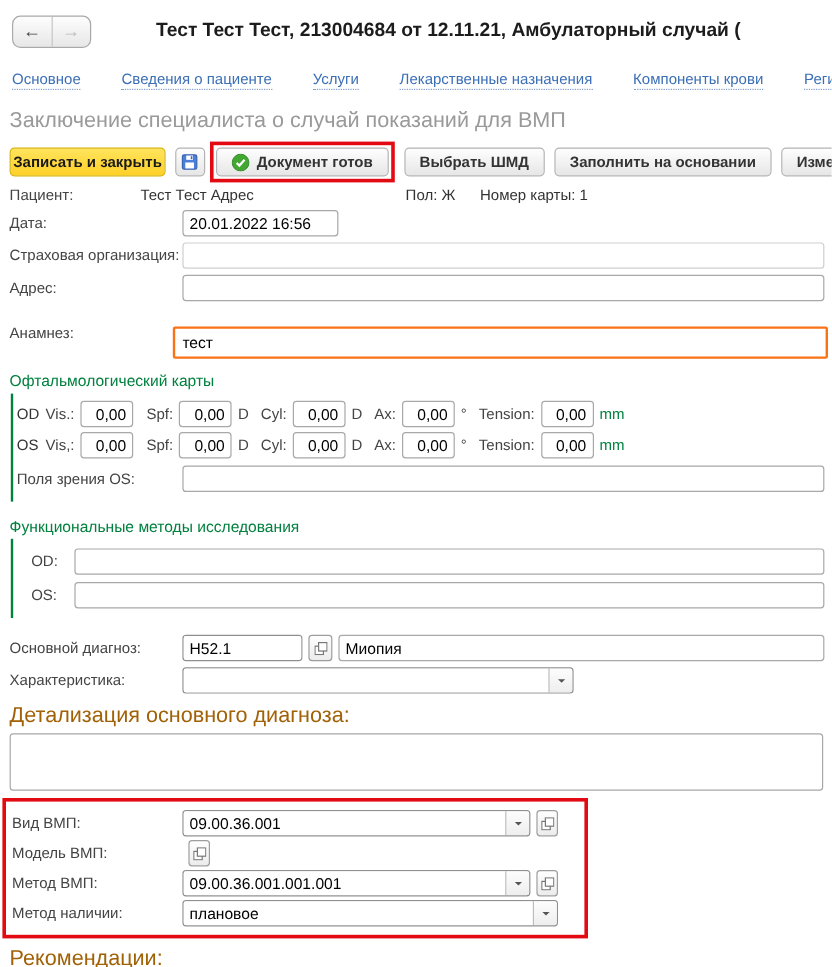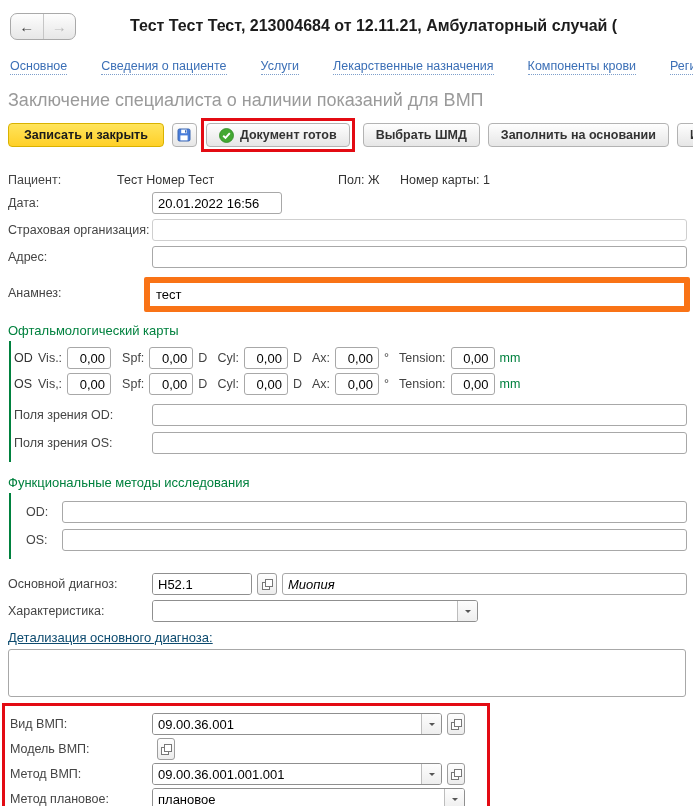--- a/index.html
+++ b/index.html
@@ -26,40 +26,40 @@
   .page-title { margin:15px 0 0 8px; font-size:18px; color:#9a9a9a; }
   
   .toolbar { margin:7px 0 0 8px; display:flex; align-items:center; white-space:nowrap; }
   .btn {
     height:24px; display:inline-flex; align-items:center; justify-content:center; gap:6px;
     padding:0 12px; border:1px solid #b3b3b3; border-radius:4px;
     background:linear-gradient(#fefefe,#e6e6e6); color:#333; font-size:12.5px; cursor:pointer; flex:none;font-weight:bold;
   }
   .btn-primary {
     background:linear-gradient(#ffe45c,#ffd028); border:1px solid #d9b200;
-    font-weight:bold; color:#1a1a1a; padding:0 15px;
+    font-weight:bold; color:#1a1a1a; padding:0 2px;
   }
   .iconbtn { width:25px; padding:0; margin-left:8px; }
   .gap8 { margin-left:8px; }
   .red-wrap { display:inline-flex; border:3px solid #e30b13; padding:2px; margin-left:4px; flex:none; }
   .btn-cut { margin-left:8px; padding-right:40px; }
   
   .frow { display:flex; align-items:center; margin:5px 0 0 8px; }
   .flabel { width:144px; flex:none; font-size:12.5px; color:#444; }
   .tinput {
     height:22px; border:1px solid #a8a8a8; border-radius:3px; padding:0 5px;
     font-family:"Liberation Sans",sans-serif; font-size:13px; color:#000; background:#fff; outline:none;
   }
   .grow { flex:1; margin-right:6px; }
-  .patient-row { margin-top:21px; }
+  .patient-row { margin-top:4px; }
   .patient-name { width:221px; color:#333; }
   .sex { width:62px; color:#333; }
   .cardno { color:#333; }
   .date-input { width:130px; }
-  .anam-box { display:flex; flex:1; border:6px solid #f97316; border-radius:2px; padding:1px; margin:4px 3px 0 -8px; }
+  .anam-box { display:flex; flex:1; border:2px solid #f97316; border-radius:2px; padding:1px; margin:16px 3px 0 -8px; }
   .anam-box .tinput { border:none; flex:1; height:21px; }
   
   .sec-title { margin:11px 0 0 8px; font-size:13px; color:#00813e; }
   .green-sec { margin:3px 0 0 9px; border-left:2px solid #00813e; padding:2px 0 2px 3px; }
   .oph-row { display:flex; align-items:center; margin:4px 0; gap:5px; white-space:nowrap; }
   .oph-eye { width:19px; flex:none; color:#333; }
   .oph-lab { color:#444; }
   .num { width:44px; text-align:right; flex:none; }
   .unit { color:#444; }
   .unit-green { color:#00813e; }
@@ -70,23 +70,23 @@
   .combo { display:inline-flex; height:22px; border:1px solid #8f8f8f; border-radius:3px; background:#fff; align-items:stretch; overflow:hidden; }
   .combo .cval { border:none; outline:none; flex:1; padding:0 5px; font-family:"Liberation Sans",sans-serif; font-size:13px; color:#000; }
   .combo .arrow { width:20px; flex:none; border-left:1px solid #bdbdbd; display:flex; align-items:center; justify-content:center; background:linear-gradient(#fdfdfd,#eee); }
   .combo .arrow::after { content:''; width:0; height:0; border:3.5px solid transparent; border-top-color:#555; margin-top:4px; }
   .openbtn {
     width:20px; height:22px; margin-left:5px; flex:none; border:1px solid #9d9d9d; border-radius:3px;
     background:linear-gradient(#fefefe,#ececec); display:flex; align-items:center; justify-content:center; cursor:pointer;
   }
   .w100 { width:100px; }
   .w326 { width:326px; }
-  .diag-name { margin-left:5px;font-style:italic; }
-  
-  .block-label { margin:8px 0 0 8px; font-size:13px; color:#0c4a6e;text-decoration:underline; }
+  .diag-name { margin-left:5px; }
+  
+  .block-label { margin:8px 0 0 8px; font-size:18px; color:#a16207; }
   .tarea { display:block; margin:4px 0 0 8px; width:678px; height:48px; border:1px solid #a8a8a8; border-radius:3px; resize:none;
            font-family:"Liberation Sans",sans-serif; font-size:13px; padding:3px 5px; outline:none; }
   
   .red-box { margin:6px 0 0 2px; width:488px; border:3px solid #e30b13; padding:4px 10px 4px 5px; }
   .red-box .frow { margin:3px 12px; }
   .red-box .flabel { width:142px; }
   .combo-vmp { width:306px; }
   .vmp-open { margin-left:5px; width:18px; }
   .combo-full { flex:1; }
   
@@ -109,21 +109,21 @@
 
 <div class="nav">
   <a href="#">Основное</a>
   <a href="#">Сведения о пациенте</a>
   <a href="#">Услуги</a>
   <a href="#">Лекарственные назначения</a>
   <a href="#">Компоненты крови</a>
   <a href="#">Регистрации</a>
 </div>
 
-<div class="page-title">Заключение специалиста о наличии показаний для ВМП</div>
+<div class="page-title">Заключение специалиста о случай показаний для ВМП</div>
 
 <div class="toolbar">
   <button class="btn btn-primary">Записать и закрыть</button>
   <button class="btn iconbtn">
     <span class="icon">
       <svg width="14" height="14" viewBox="0 0 14 14">
           <rect x="1" y="1" width="12" height="12" rx="1.5" fill="#4a7edb" stroke="#3a66b0"></rect>
           <rect x="4.2" y="1.6" width="5.6" height="3.6" fill="#fff"></rect>
           <rect x="8" y="2.2" width="1.3" height="2.4" fill="#3a66b0"></rect>
           <rect x="3.4" y="7.4" width="7.2" height="5" fill="#fff"></rect>
@@ -142,21 +142,21 @@
       <span>Документ готов</span>
     </button>
   </span>
   <button class="btn gap8">Выбрать ШМД</button>
   <button class="btn gap8">Заполнить на основании</button>
   <button class="btn btn-cut">Изменить аллергоана</button>
 </div>
 
 <div class="frow patient-row">
   <span class="flabel" style="width:109px">Пациент:</span>
-  <span class="patient-name">Тест Номер Тест</span>
+  <span class="patient-name">Тест Тест Адрес</span>
   <span class="sex">Пол: Ж</span>
   <span class="cardno">Номер карты: 1</span>
 </div>
 
 <div class="frow">
   <span class="flabel">Дата:</span>
   <input class="tinput date-input" value="20.01.2022 16:56" style="">
 </div>
 <div class="frow">
   <span class="flabel">Страховая организация:</span>
@@ -201,24 +201,20 @@
     <span class="unit">D</span>
     <span class="oph-lab" style="margin-left:5px">Cyl:</span>
     <input class="tinput num" value="0,00" style="">
     <span class="unit">D</span>
     <span class="oph-lab" style="margin-left:5px">Ax:</span>
     <input class="tinput num" value="0,00" style="">
     <span class="unit">°</span>
     <span class="oph-lab" style="margin-left:5px">Tension:</span>
     <input class="tinput num" value="0,00" style="">
     <span class="unit unit-green">mm</span>
-  </div>
-  <div class="frow-in" style="margin-top:9px">
-    <span class="flabel fl2">Поля зрения OD:</span>
-    <input class="tinput grow" value="" style="">
   </div>
   <div class="frow-in">
     <span class="flabel fl2">Поля зрения OS:</span>
     <input class="tinput grow" value="" style="">
   </div>
 </div>
 
 <div class="sec-title" style="margin-top:13px">Функциональные методы исследования</div>
 <div class="green-sec">
   <div class="frow-in">
@@ -294,21 +290,21 @@
     <span class="openbtn vmp-open">
       <span class="icon">
         <svg width="11" height="11" viewBox="0 0 11 11">
             <rect x="0.5" y="3.5" width="7" height="7" fill="#fff" stroke="#777"></rect>
             <rect x="3.5" y="0.5" width="7" height="7" fill="#fff" stroke="#777"></rect>
           </svg>
       </span>
     </span>
   </div>
   <div class="frow" style="margin-left:0">
-    <span class="flabel">Метод плановое:</span>
+    <span class="flabel">Метод наличии:</span>
     <span class="combo combo-full">
       <input class="cval" value="плановое" style="">
       <span class="arrow"></span>
     </span>
   </div>
 </div>
 
 <div class="block-label" style="margin-top:6px">Рекомендации:</div>
 
 </body></html>

